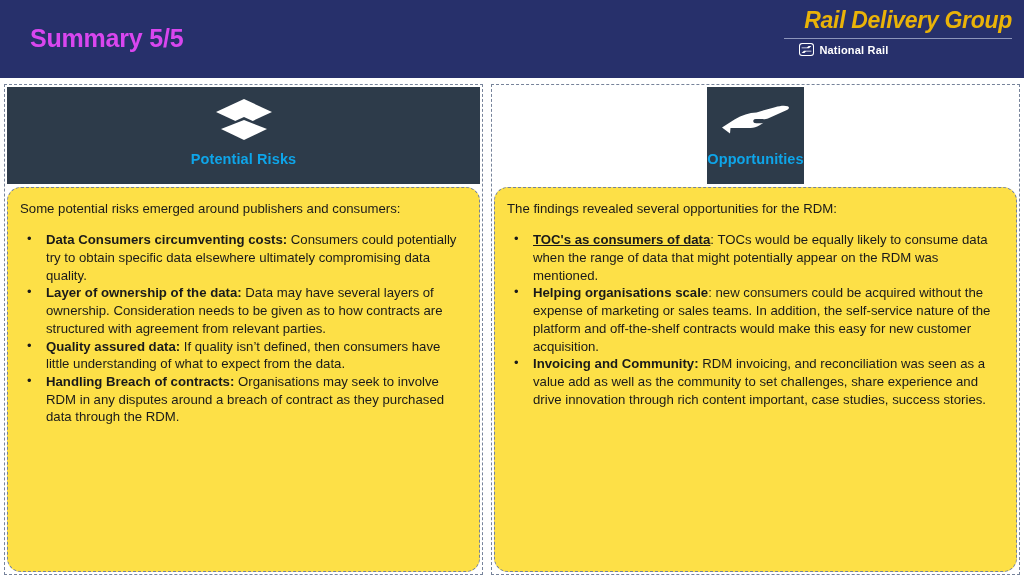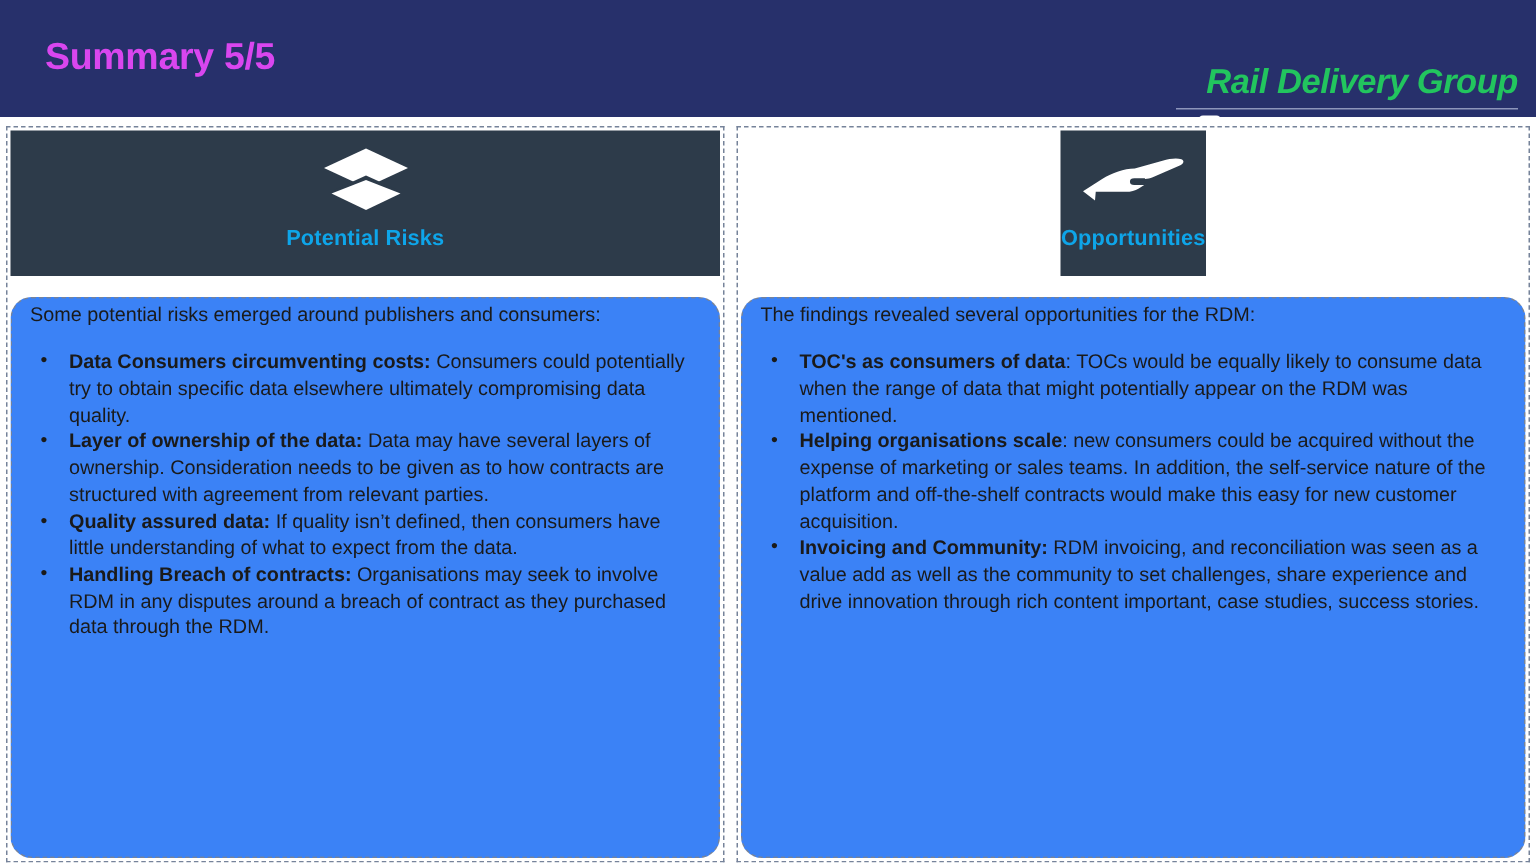--- a/index.html
+++ b/index.html
@@ -37,25 +37,24 @@
     position: absolute;
     right: 12px;
     top: 8px;
     width: 300px;
     text-align: right;
   }
   .brand-name {
     font-size: 23px;
     font-weight: bold;
     font-style: italic;
-    color: #22c55e;
+    color: #eab308;
     letter-spacing: -0.3px;
     line-height: 1.1;
     white-space: nowrap;
-    margin-top: 34px;
   }
   .brand-rule {
     margin: 5px 0 4px auto;
     width: 228px;
     height: 1px;
     background: #8d95bb;
   }
   .brand-sub {
     display: flex;
     align-items: center;
@@ -125,26 +124,26 @@
   .panel-head-title {
     margin-top: 8px;
     font-size: 14.5px;
     font-weight: bold;
     color: #0ea5e9;
     letter-spacing: 0.1px;
   }
 
   .panel-body {
     flex: 1 1 auto;
-    margin-top: 14px;
-    background: #3b82f6;
+    margin-top: 3px;
+    background: #fde047;
     border: 1px dashed #76839a;
     border-radius: 14px;
     box-sizing: border-box;
-    padding: 0 12px 8px 10px;
+    padding: 10px 12px 8px 10px;
     overflow: hidden;
   }
 
   .intro {
     font-size: 13.2px;
     line-height: 1.32;
     margin: 2px 0 14px 2px;
   }
   ul.bullets {
     list-style: none;
@@ -161,21 +160,21 @@
   }
   ul.bullets > li::before {
     content: "\2022";
     position: absolute;
     left: 9px;
     top: -1px;
     font-size: 13px;
     color: #1a1a1a;
   }
   .lead { font-weight: bold; }
-  .lead-u { font-weight: bold; }
+  .lead-u { font-weight: bold; text-decoration: underline; }
 </style>
 </head>
 <body>
 
 <div class="banner">
   <div class="slide-title">Summary 5/5</div>
 
   <div class="brand">
     <div class="brand-name">Rail Delivery Group</div>
     <div class="brand-rule"></div>

